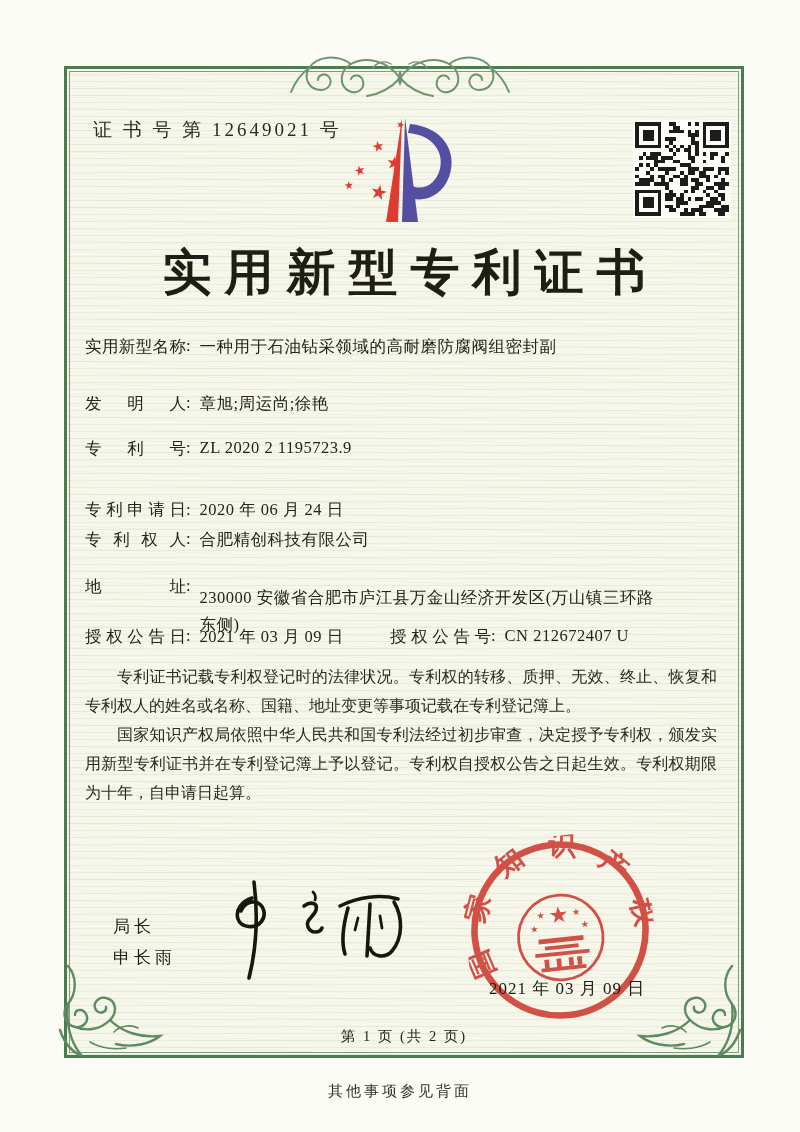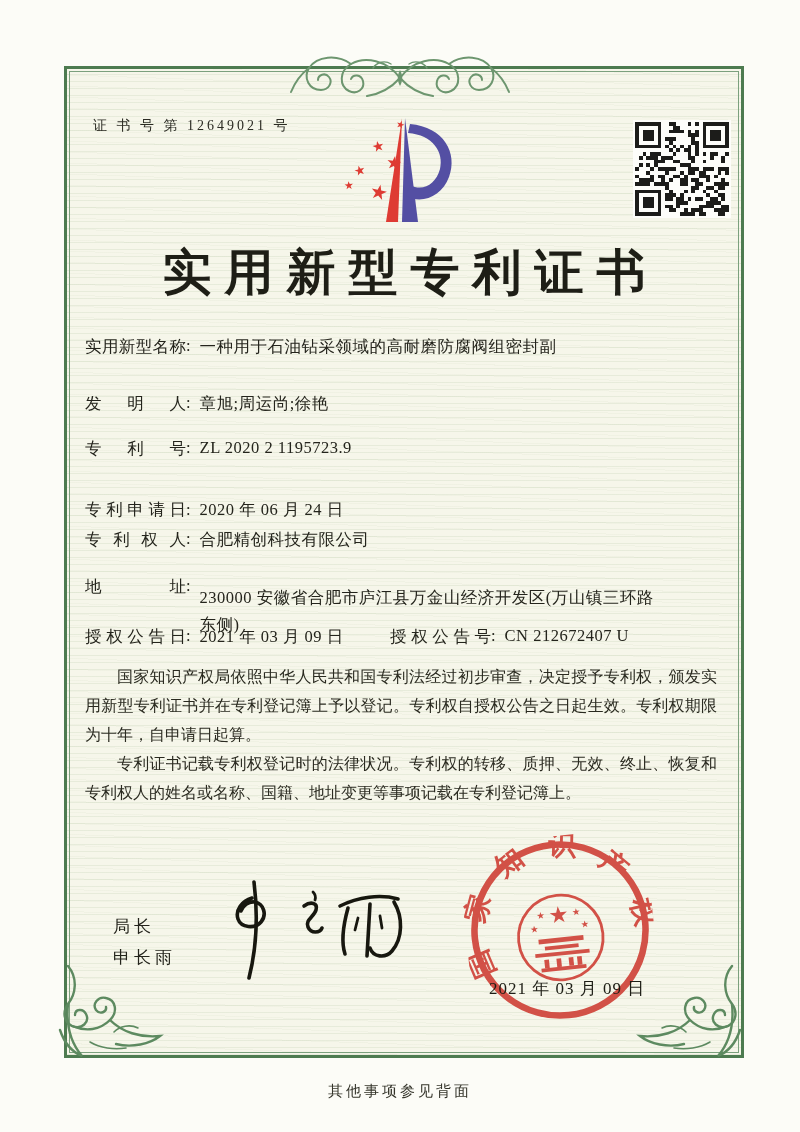--- a/index.html
+++ b/index.html
@@ -20,21 +20,21 @@
   }
   .frame-inner {
     position:absolute; inset:2px; border:1px solid #7ba07d; pointer-events:none;
   }
   .flourish { position:absolute; pointer-events:none; }
   .flourish svg { display:block; width:100%; height:100%; }
   .top-flourish    { left:287px; top:48px;  width:226px; height:56px; }
   .bl-flourish     { left:56px;  top:948px; width:118px; height:118px; }
   .br-flourish     { left:626px; top:948px; width:118px; height:118px; transform:scaleX(-1); }
   
-  .cert-number { position:absolute; left:93px; top:117px; font-size:14px; letter-spacing:3px; color:#2b2b23; }
+  .cert-number { position:absolute; left:93px; top:117px; font-size:19px; letter-spacing:3px; color:#2b2b23; }
   .logo { position:absolute; left:330px; top:110px; width:152px; height:128px; }
   .logo svg { display:block; width:100%; height:100%; }
   .logo .star { position:absolute; color:#de3b33; line-height:1; display:block; }
   .qr { position:absolute; left:633px; top:120px; width:98px; height:98px; background:#fdfdfa; padding:2px; }
   .qr svg { display:block; width:100%; height:100%; shape-rendering:crispEdges; }
   .title {
     position:absolute; left:64px; top:240px; width:680px; text-align:center;
     font-size:49px; font-weight:600; letter-spacing:13px; color:#1e1e16; text-indent:13px;
   }
   
@@ -385,22 +385,22 @@
       <span class="fvalue">2021 年 03 月 09 日</span>
     </span>
     <span class="grant-pair">
       <span class="flabel">授权公告号</span>
         <span class="fcolon">:</span>
       <span class="fvalue">CN 212672407 U</span>
     </span>
   </div>
 
   <div class="paragraphs">
+    <p>专利证书记载专利权登记时的法律状况。专利权的转移、质押、无效、终止、恢复和专利权人的姓名或名称、国籍、地址变更等事项记载在专利登记簿上。</p>
     <p>国家知识产权局依照中华人民共和国专利法经过初步审查，决定授予专利权，颁发实用新型专利证书并在专利登记簿上予以登记。专利权自授权公告之日起生效。专利权期限为十年，自申请日起算。</p>
-    <p>专利证书记载专利权登记时的法律状况。专利权的转移、质押、无效、终止、恢复和专利权人的姓名或名称、国籍、地址变更等事项记载在专利登记簿上。</p>
   </div>
 
   <div class="signer-title">局长</div>
   <div class="signer-name">申长雨</div>
 
   <div class="signature">
     <svg viewBox="0 0 210 110" fill="none" stroke="#17170f" stroke-width="3.6" stroke-linecap="round" stroke-linejoin="round">
       <path d="M40,22 C30,25 23,34 26,43 C29,52 43,53 49,46 C55,39 52,28 43,26 C37,25 31,29 29,35"></path>
       <path d="M42,6 C45,30 47,62 37,102"></path>
       <path d="M92,30 C99,25 106,27 104,34 C102,41 93,44 96,51 C99,58 108,57 110,52"></path>
@@ -436,15 +436,16 @@
         <rect x="-20" y="22" width="5" height="9"></rect>
         <rect x="-7" y="22" width="5" height="9"></rect>
         <rect x="6" y="22" width="5" height="9"></rect>
         <rect x="15" y="22" width="5" height="9"></rect>
         <rect x="-24" y="31" width="48" height="4"></rect>
       </g>
     </svg>
   </div>
   <div class="seal-date">2021 年 03 月 09 日</div>
 
+  <div class="page-number">第 1 页 (共 2 页)</div>
   <div class="back-note">其他事项参见背面</div>
 
 </div>
 
 </body></html>

